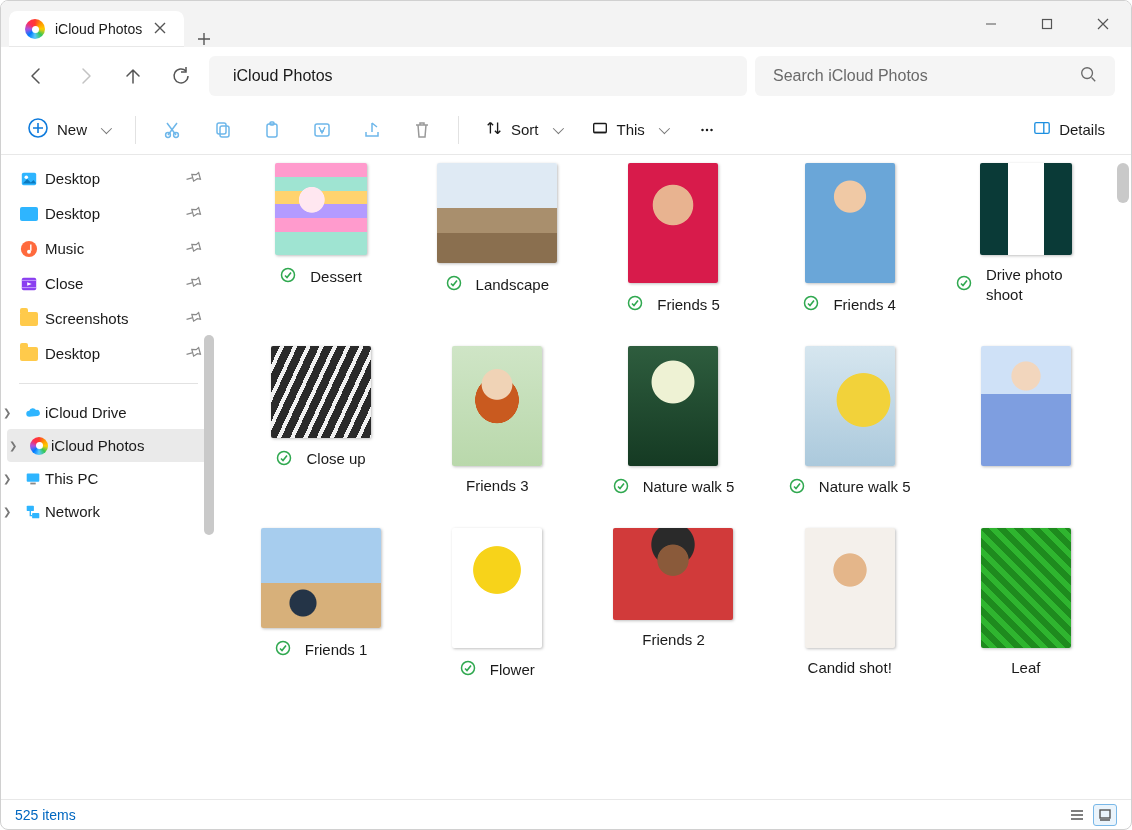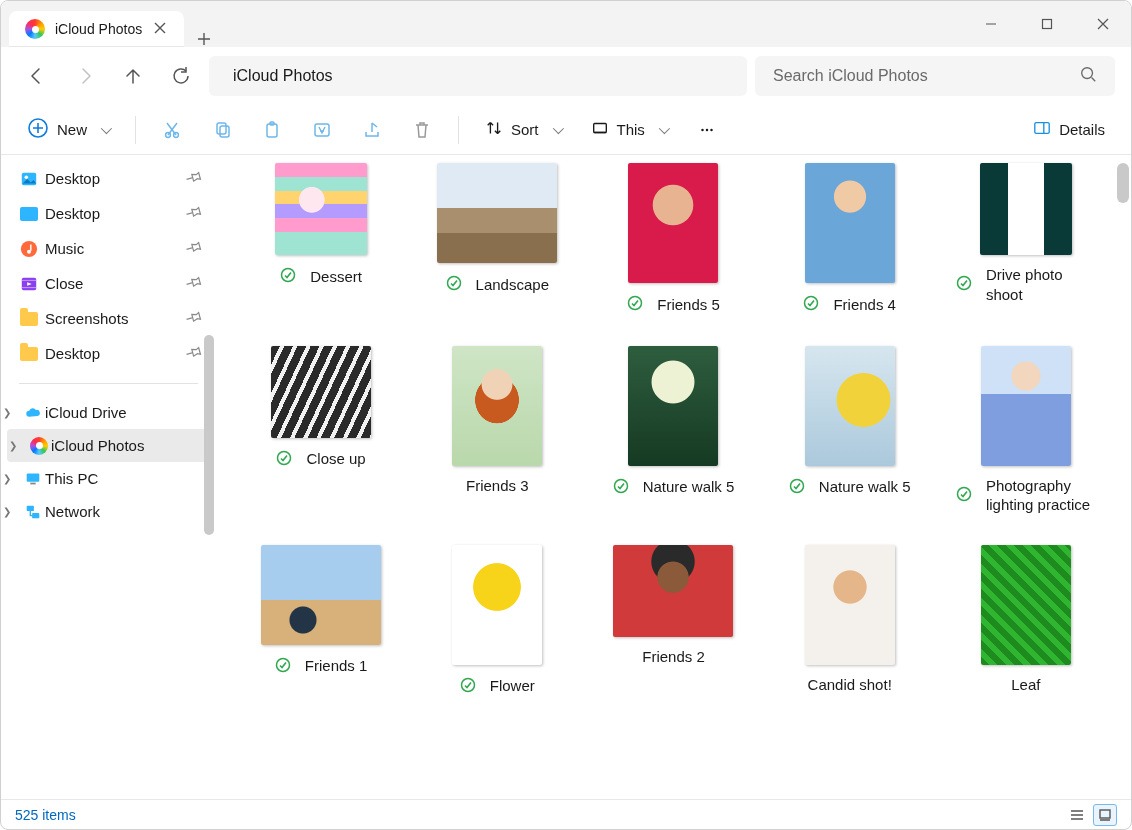--- a/index.html
+++ b/index.html
@@ -457,27 +457,20 @@
     <div class="caption">
       <span class="sync"><svg class="i16" viewBox="0 0 16 16">
                   <circle cx="8" cy="8" r="6.5" stroke="currentColor" stroke-width="1.5" fill="none"></circle>
                   <path d="M5 8.5 L7 10.5 L11 5.5" stroke="currentColor" stroke-width="1.6" fill="none"></path>
                 </svg></span>
               <span>Nature walk 5</span>
     </div>
           </div>
           <div class="cell">
     <div class="thumb t-photopractice"></div>
-    <div class="caption">
-      <span class="sync"><svg class="i16" viewBox="0 0 16 16">
-                  <circle cx="8" cy="8" r="6.5" stroke="currentColor" stroke-width="1.5" fill="none"></circle>
-                  <path d="M5 8.5 L7 10.5 L11 5.5" stroke="currentColor" stroke-width="1.6" fill="none"></path>
-                </svg></span>
-              <span>Photography lighting practice</span>
-    </div>
           </div>
           <div class="cell">
     <div class="thumb t-friends1"></div>
     <div class="caption">
       <span class="sync"><svg class="i16" viewBox="0 0 16 16">
                   <circle cx="8" cy="8" r="6.5" stroke="currentColor" stroke-width="1.5" fill="none"></circle>
                   <path d="M5 8.5 L7 10.5 L11 5.5" stroke="currentColor" stroke-width="1.6" fill="none"></path>
                 </svg></span>
               <span>Friends 1</span>
     </div>

